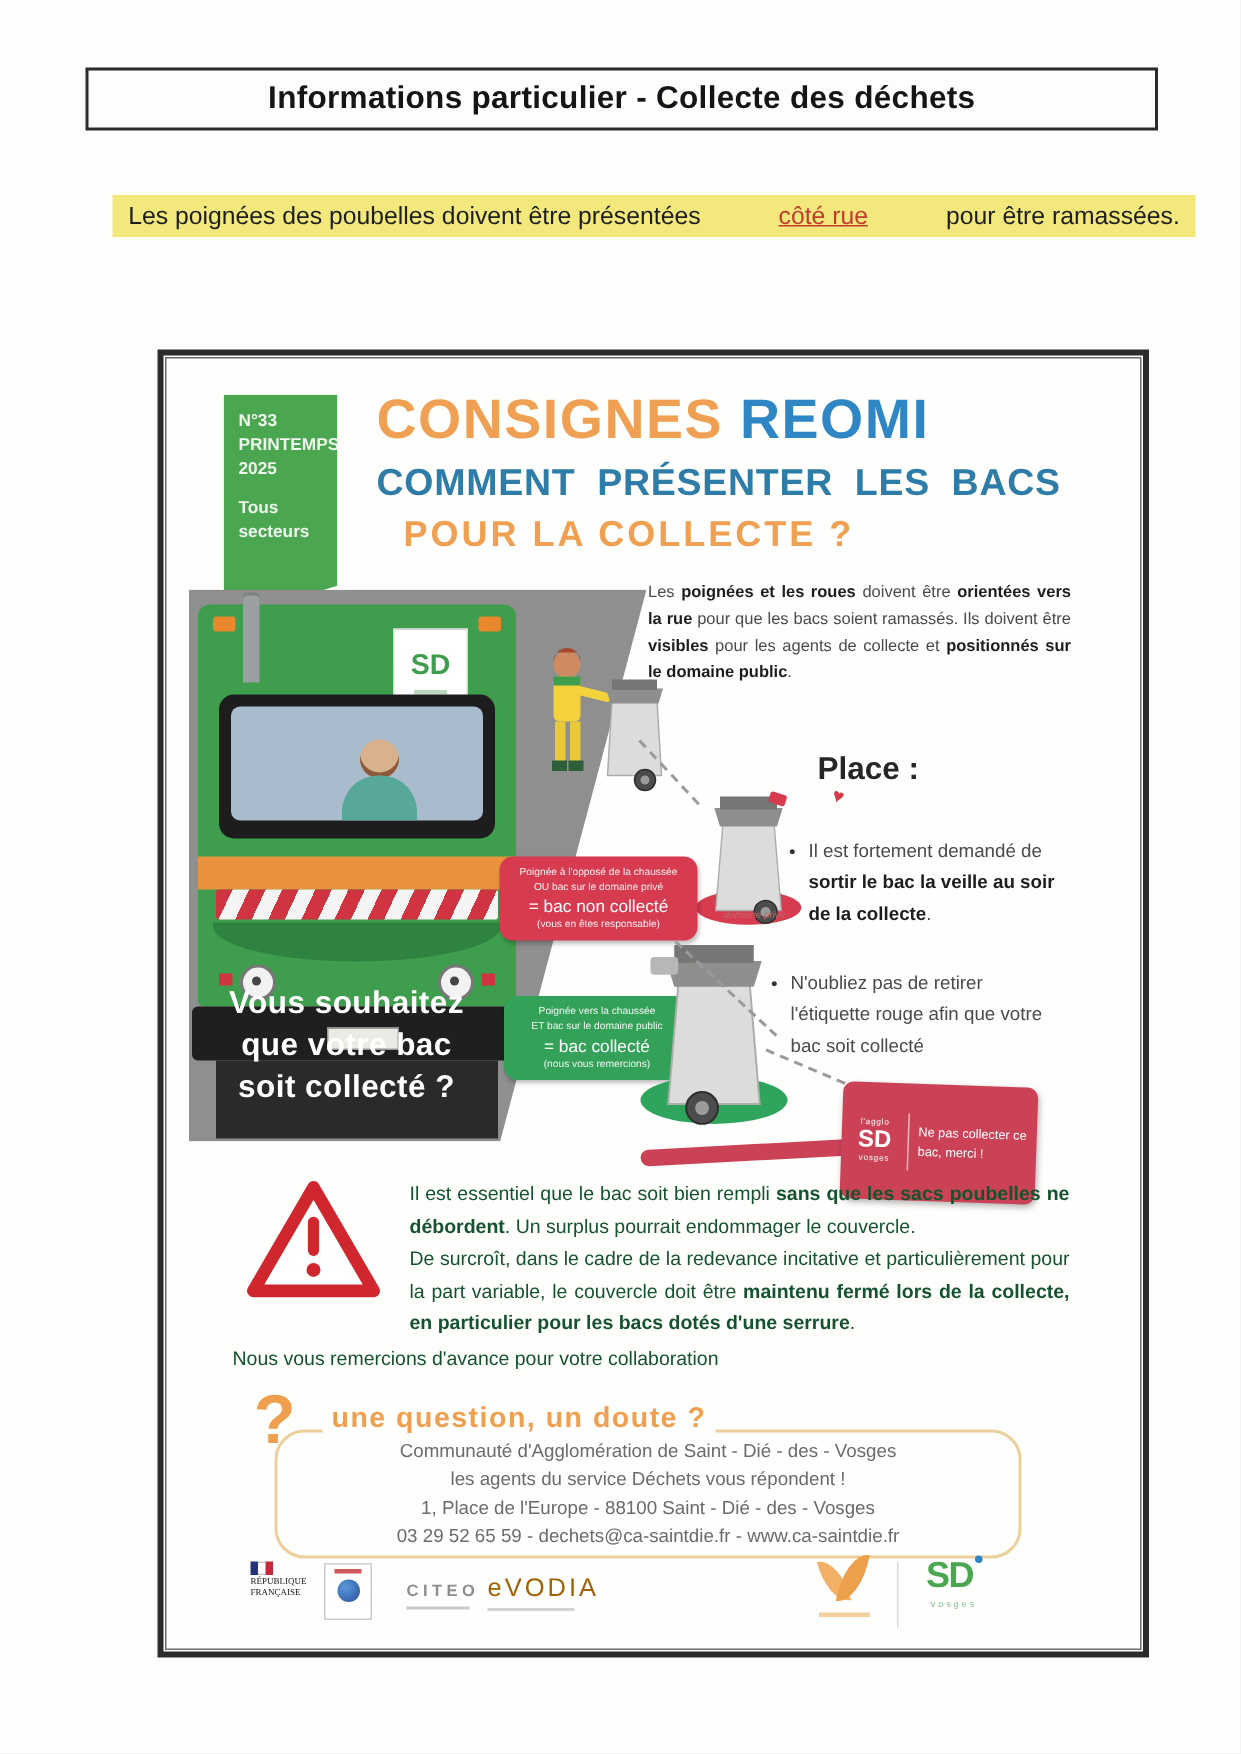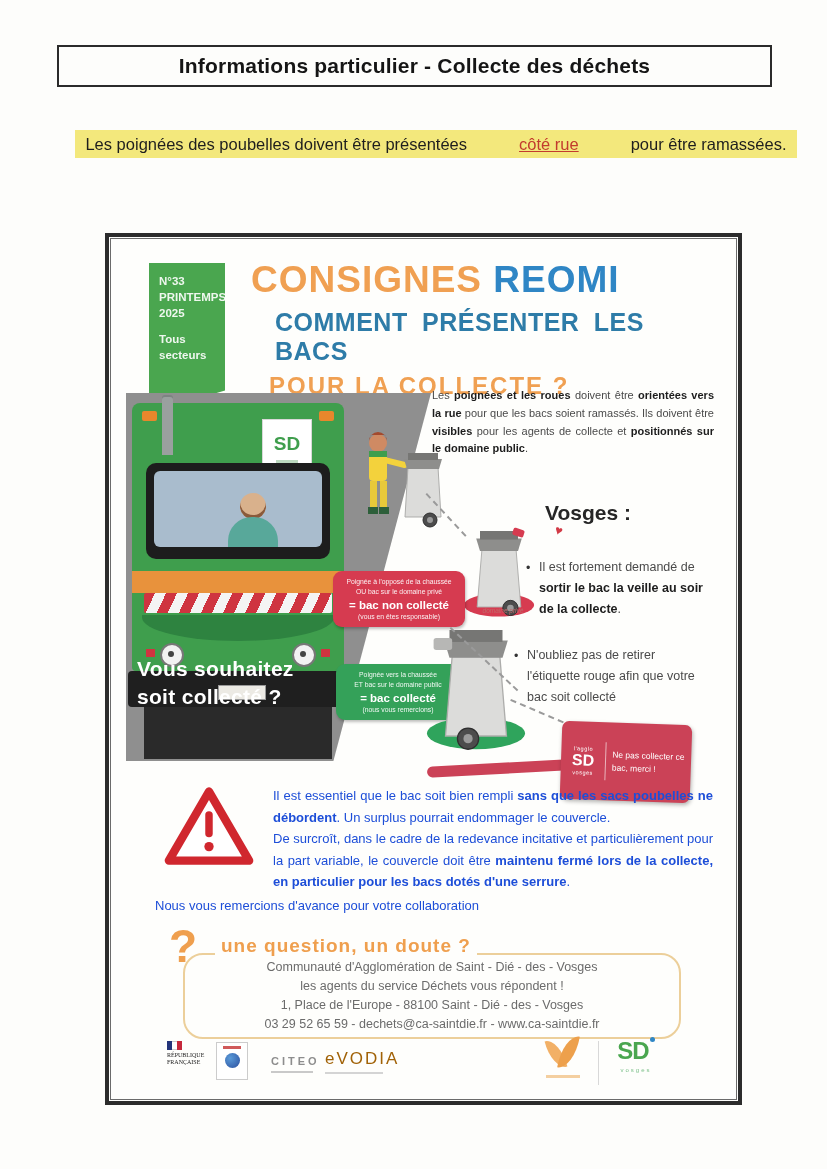--- a/index.html
+++ b/index.html
@@ -11,36 +11,36 @@
              border:2px solid #2b2b2b;display:flex;align-items:center;justify-content:center;}
   .title-box h1{margin:0;font-size:21px;font-weight:bold;color:#151515;letter-spacing:.2px;}
 
   
   .notice{position:absolute;left:75px;top:130px;width:722px;height:28px;background:#f3e87c;
           display:flex;align-items:center;justify-content:center;font-size:16.5px;color:#1e1e1e;gap:48px;}
   .notice .link{color:#c23b2e;text-decoration:underline;margin:0 4px;}
 
   
   .flyer{position:absolute;left:105px;top:233px;width:629px;height:864px;
-         border:4px solid #2c2c2c;background:#fefefc;}
+         border:4px solid #2c2c2c;background:#fefefc;padding-left:24px;}
   .flyer::after{content:'';position:absolute;inset:1px;border:1px solid #6b6b6b;pointer-events:none;}
   .flyer .abs{position:absolute;}
 
   
   .badge{left:40px;top:26px;width:76px;height:150px;background:#4aa64f;color:#eef7ee;
          clip-path:polygon(0 0,100% 0,100% 85%,0 100%);padding:10px 0 0 10px;box-sizing:border-box;
          font-size:11.5px;font-weight:bold;line-height:16px;}
   .badge .sect{margin-top:10px;width:52px;}
 
   
   .flyer-title{left:142px;top:22px;width:470px;}
   .ft1{font-size:37px;font-weight:bold;letter-spacing:1px;line-height:1.15;}
   .ft1 .orange{color:#f0a052;}
   .ft1 .blue{color:#2f86c5;}
-  .ft2{font-size:25px;font-weight:bold;color:#2e7ca8;letter-spacing:.5px;word-spacing:7px;margin-top:6px;margin-left:24px;}
+  .ft2{font-size:25px;font-weight:bold;color:#2e7ca8;letter-spacing:.5px;word-spacing:7px;margin-top:6px;}
   .ft3{font-size:24px;font-weight:bold;color:#f0a052;letter-spacing:2px;margin:6px 0 0 18px;}
 
   
   .road{left:17px;top:156px;width:305px;height:368px;background:#8f8f8f;
         clip-path:polygon(0 0,100% 0,68% 100%,0 100%);}
   .truck{left:23px;top:160px;width:212px;height:362px;}
   .t-body{position:absolute;left:0;top:6px;width:212px;height:268px;background:#3f9e4d;border-radius:8px 8px 4px 4px;}
   .t-marker{position:absolute;top:8px;width:15px;height:10px;background:#e8872c;border-radius:2px;}
   .t-marker.l{left:10px;} .t-marker.r{right:10px;}
   .t-exhaust{position:absolute;left:30px;top:-6px;width:11px;height:58px;background:#9aa09f;border-radius:3px 3px 0 0;box-shadow:0 -2px 0 #7d8382;}
@@ -62,21 +62,21 @@
   .t-red{position:absolute;top:246px;width:9px;height:8px;background:#cf3440;}
   .t-red.l{left:14px;} .t-red.r{right:14px;}
   .t-bumper{position:absolute;left:-4px;top:274px;width:220px;height:36px;background:#1f1f1f;border-radius:4px;}
   .t-plate{position:absolute;left:86px;top:288px;width:46px;height:13px;background:#eceae4;border:1px solid #999;}
   .t-base{position:absolute;left:12px;top:310px;width:188px;height:52px;background:#2a2a2a;}
 
   
   .crew{left:243px;top:192px;width:92px;height:104px;}
 
   
-  .road-q{left:28px;top:418px;width:188px;text-align:left;color:#fff;font-weight:bold;
+  .road-q{left:28px;top:418px;width:188px;text-align:center;color:#fff;font-weight:bold;
           font-size:21px;line-height:28px;letter-spacing:.3px;}
 
   
   .intro{left:323px;top:150px;width:282px;font-size:11px;line-height:1.62;color:#4a4a4a;text-align:justify;}
   .intro b,.bullet b,.wtext b{color:#1d1d1d;}
 
   .rappel-title{left:436px;top:264px;font-size:21px;font-weight:bold;color:#262626;}
 
   
   .bin1{left:352px;top:282px;width:76px;height:100px;}
@@ -86,41 +86,41 @@
 
   
   .bullet{font-size:12.5px;line-height:1.66;color:#4a4a4a;}
   .bullet .dot{position:absolute;left:-13px;top:1px;color:#333;}
   .bullet1{left:430px;top:320px;width:170px;}
   .bullet2{left:418px;top:408px;width:178px;}
 
   
   .mini-label{border-radius:9px;color:#fff;text-align:center;padding:6px 4px 5px;box-sizing:border-box;}
   .mini-label .s{font-size:6.8px;line-height:1.45;opacity:.92;}
-  .mini-label .m{font-size:11.5px;font-weight:bold;margin:2px 0 1px;}
+  .mini-label .m{font-size:11.5px;font-weight:normal;margin:2px 0 1px;}
   .label-red{left:224px;top:334px;width:132px;background:#d63b50;box-shadow:1px 2px 3px rgba(0,0,0,.25);}
   .label-green{left:227px;top:427px;width:124px;background:#34a159;box-shadow:1px 2px 3px rgba(0,0,0,.25);}
 
   
   .dash{border-top:2px dashed #9a9a9a;transform-origin:left top;}
   .dash1{left:318px;top:256px;width:58px;transform:rotate(47deg);}
   .dash2{left:342px;top:390px;width:92px;transform:rotate(43deg);}
   .dash3{left:402px;top:462px;width:160px;transform:rotate(23deg);}
 
   
   .strap{left:318px;top:526px;width:142px;height:11px;background:#cb4257;border-radius:6px;transform:rotate(-3deg);}
   .tagcard{left:452px;top:486px;width:130px;height:78px;background:#cb4257;border-radius:7px;transform:rotate(2deg);
            display:flex;align-items:center;color:#fff;box-shadow:1px 2px 4px rgba(0,0,0,.3);}
   .tag-left{width:44px;text-align:center;border-right:1px solid rgba(255,255,255,.6);padding:4px 0;}
   .tag-left .tiny{font-size:5.5px;letter-spacing:.5px;}
   .tag-left .sd{font-size:16px;font-weight:bold;line-height:18px;}
   .tag-right{flex:1;font-size:8.5px;line-height:1.55;padding:4px 6px;}
 
   
-  .warning{left:46px;top:548px;width:558px;font-size:13px;line-height:1.66;color:#1d4ed8;text-align:justify;}
+  .warning{left:46px;top:548px;width:558px;font-size:13px;line-height:1.66;color:#14532d;text-align:justify;}
   .wtri{float:left;width:96px;height:84px;margin:0 16px 4px 6px;}
   .warning p{margin:0;}
   .warning .thanks{margin-top:2px;}
 
   
   .qmark{left:60px;top:682px;font-size:46px;font-weight:bold;color:#ef9f4e;}
   .q-head{left:106px;top:698px;font-size:19px;font-weight:bold;color:#ef9f4e;letter-spacing:1px;
           background:#fefefc;padding:0 6px;z-index:2;}
   .contact-box{left:74px;top:716px;width:494px;height:82px;border:2px solid #eccf9a;border-radius:20px;
                display:flex;flex-direction:column;align-items:center;justify-content:center;
@@ -224,28 +224,29 @@
         <polygon points="56,38 86,38 89,88 53,88" fill="#dcdcda" stroke="#adadab"></polygon>
         <polygon points="52,30 90,30 87,40 55,40" fill="#8e8e8c"></polygon>
         <rect x="56" y="24" width="30" height="7" fill="#767674"></rect>
         <circle cx="78" cy="91" r="7" fill="#4c4c4c" stroke="#2e2e2e"></circle>
         <circle cx="78" cy="91" r="3" fill="#9b9b9b"></circle>
       </svg>
     </div>
 
     <div class="abs road-q">
       <div>Vous souhaitez</div>
+      <div>que votre bac</div>
       <div>soit collecté ?</div>
     </div>
 
     <div class="abs intro">
       <span>Les </span><b>poignées et les roues</b><span> doivent être </span><b>orientées vers la rue</b><span> pour que les bacs soient ramassés. Ils doivent être </span><b>visibles</b><span> pour les agents de collecte et </span><b>positionnés sur le domaine public</b><span>.</span>
     </div>
 
-    <div class="abs rappel-title">Vosges :</div>
+    <div class="abs rappel-title">Place :</div>
 
     <div class="abs bin1">
       <svg width="76" height="100" viewBox="0 0 80 104">
         <ellipse cx="40" cy="90" rx="37" ry="12" fill="#d63b50"></ellipse>
         <polygon points="22,32 58,32 63,92 17,92" fill="#dcdcda" stroke="#adadab"></polygon>
         <polygon points="16,20 64,20 60,33 20,33" fill="#8e8e8c"></polygon>
         <rect x="20" y="12" width="40" height="9" fill="#767674"></rect>
         <rect x="56" y="8" width="12" height="8" rx="2" fill="#d63b50" transform="rotate(18 56 8)"></rect>
         <circle cx="52" cy="93" r="8" fill="#4c4c4c" stroke="#2e2e2e"></circle>
         <circle cx="52" cy="93" r="3.5" fill="#9b9b9b"></circle>

